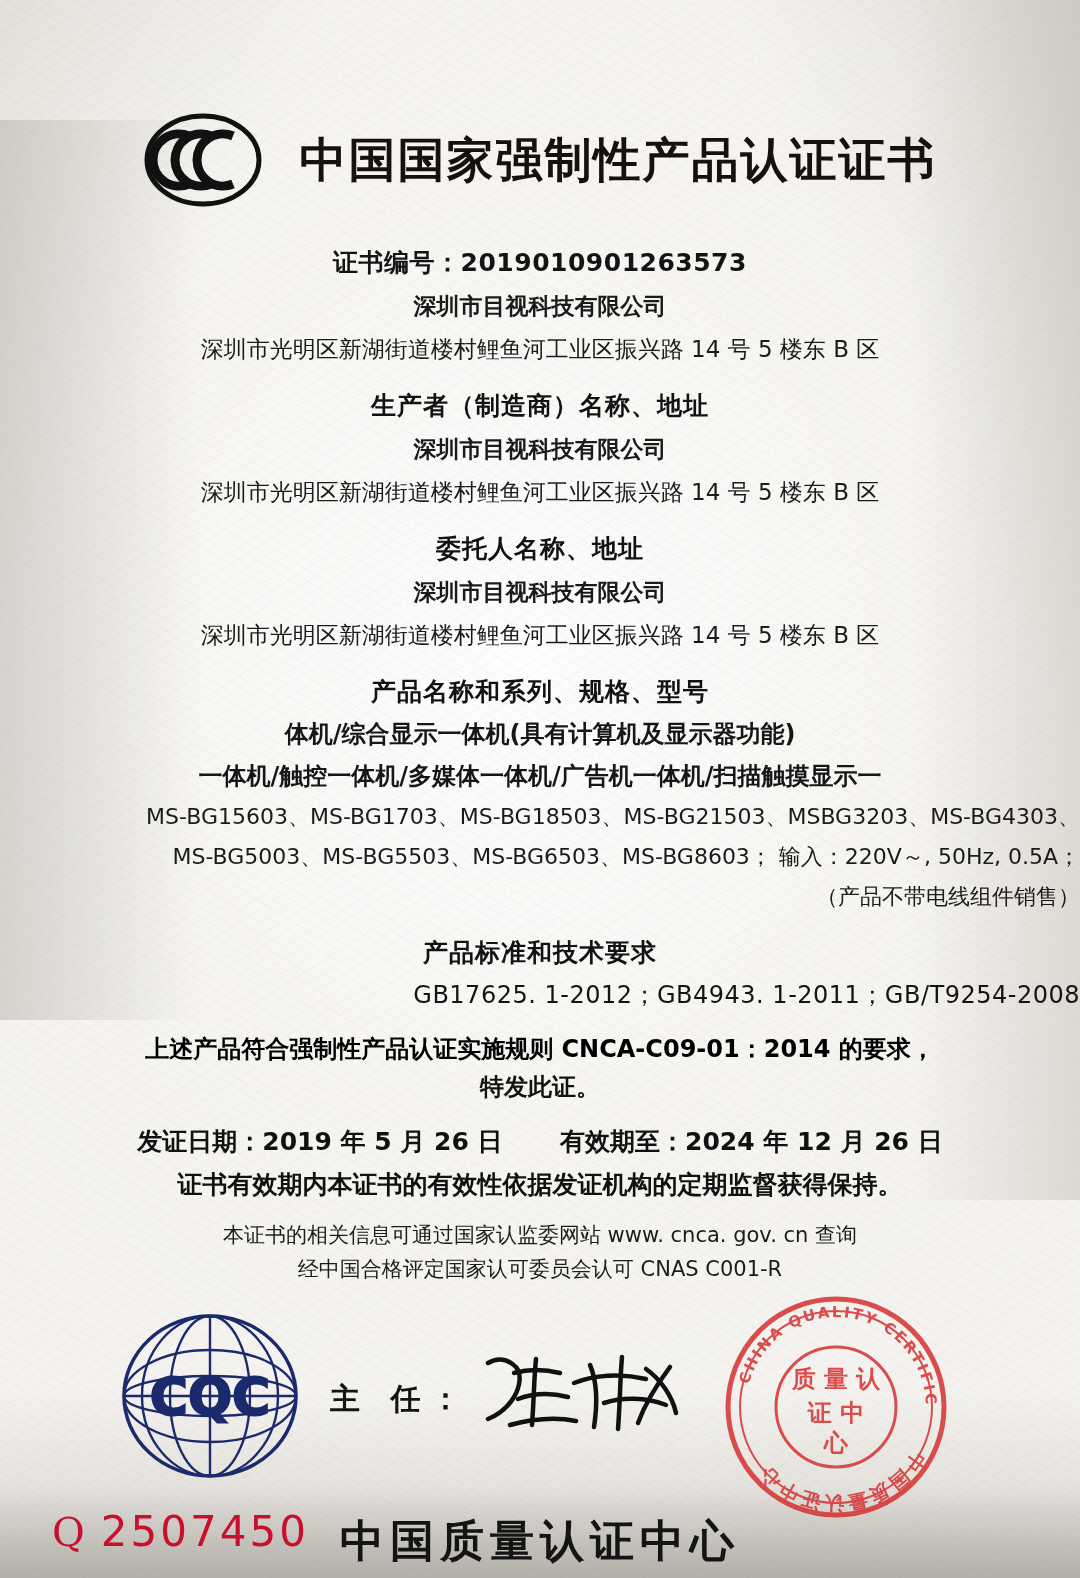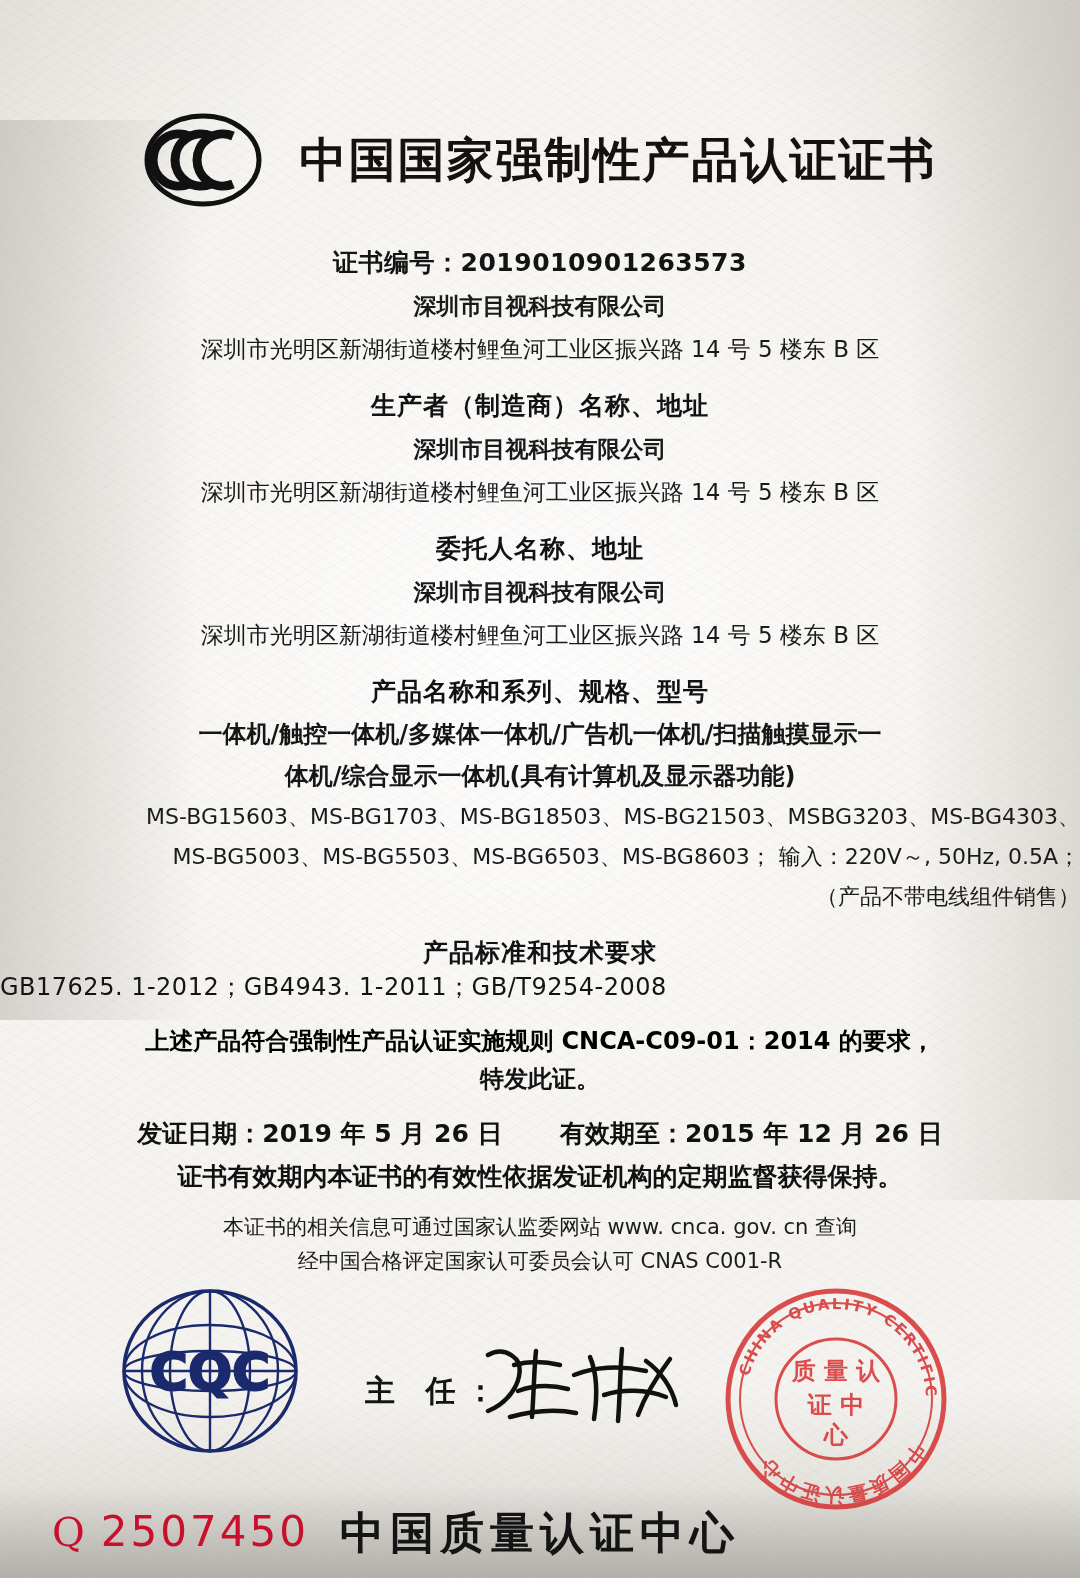--- a/index.html
+++ b/index.html
@@ -115,23 +115,23 @@
     font-family: "DejaVu Sans", "Liberation Sans", sans-serif;
   }
   .models {
     text-align: right;
     font-size: 22px;
     margin-top: 10px;
     color: #1b1b1b;
     font-family: "DejaVu Sans", "Liberation Sans", sans-serif;
   }
   .std-line {
-    text-align: left;
+    text-align: right;
     font-size: 24px;
-    margin-top: 2px;
+    margin-top: 10px;
     letter-spacing: 0.5px;
     color: #141414;
     font-family: "DejaVu Sans", "Liberation Sans", sans-serif;
   }
   .rule-line {
     text-align: center;
     font-size: 24px;
     margin-top: 22px;
     font-weight: 600;
     color: #000000;
@@ -179,27 +179,27 @@
 
   
   .sign-band {
     position: relative;
     height: 215px;
     margin-top: 8px;
   }
   .cqc-globe {
     position: absolute;
     left: 118px;
-    top: 1px;
+    top: 18px;
     width: 185px;
     height: 175px;
   }
   .director {
     position: absolute;
-    left: 365px;
+    left: 330px;
     top: 88px;
     font-size: 30px;
     letter-spacing: 10px;
     font-weight: 600;
     color: #131313;
     font-family: "DejaVu Sans", "Liberation Sans", sans-serif;
   }
   .signature {
     position: absolute;
     left: 470px;
@@ -284,36 +284,36 @@
 
     <div class="section-label">生产者（制造商）名称、地址</div>
     <div class="line strongish">深圳市目视科技有限公司</div>
     <div class="line">深圳市光明区新湖街道楼村鲤鱼河工业区振兴路 14 号 5 楼东 B 区</div>
 
     <div class="section-label">委托人名称、地址</div>
     <div class="line strongish">深圳市目视科技有限公司</div>
     <div class="line">深圳市光明区新湖街道楼村鲤鱼河工业区振兴路 14 号 5 楼东 B 区</div>
 
     <div class="section-label">产品名称和系列、规格、型号</div>
+    <div class="prod-line tight">体机/综合显示一体机(具有计算机及显示器功能)</div>
     <div class="prod-line">一体机/触控一体机/多媒体一体机/广告机一体机/扫描触摸显示一</div>
-    <div class="prod-line tight">体机/综合显示一体机(具有计算机及显示器功能)</div>
     <div class="models">MS-BG15603、MS-BG1703、MS-BG18503、MS-BG21503、MSBG3203、MS-BG4303、</div>
     <div class="models">MS-BG5003、MS-BG5503、MS-BG6503、MS-BG8603；   输入：220V～, 50Hz, 0.5A；</div>
     <div class="models">（产品不带电线组件销售）</div>
 
     <div class="section-label">产品标准和技术要求</div>
     <div class="std-line">GB17625. 1-2012；GB4943. 1-2011；GB/T9254-2008</div>
 
     <div class="rule-line">上述产品符合强制性产品认证实施规则 CNCA-C09-01：2014 的要求，</div>
     <div class="rule-line2">特发此证。</div>
 
     <div class="dates">
       <span>发证日期：2019 年 5 月 26 日</span>
       <span class="gap"></span>
-      <span>有效期至：2015 年 12 月 26 日</span>
+      <span>有效期至：2024 年 12 月 26 日</span>
     </div>
     <div class="validity">证书有效期内本证书的有效性依据发证机构的定期监督获得保持。</div>
 
     <div class="notice">本证书的相关信息可通过国家认监委网站 www. cnca. gov. cn 查询</div>
     <div class="notice2">经中国合格评定国家认可委员会认可 CNAS C001-R</div>
 
     <div class="sign-band">
 
       <div class="cqc-globe">
         <svg viewBox="0 0 185 175" width="185" height="175" aria-hidden="true">

